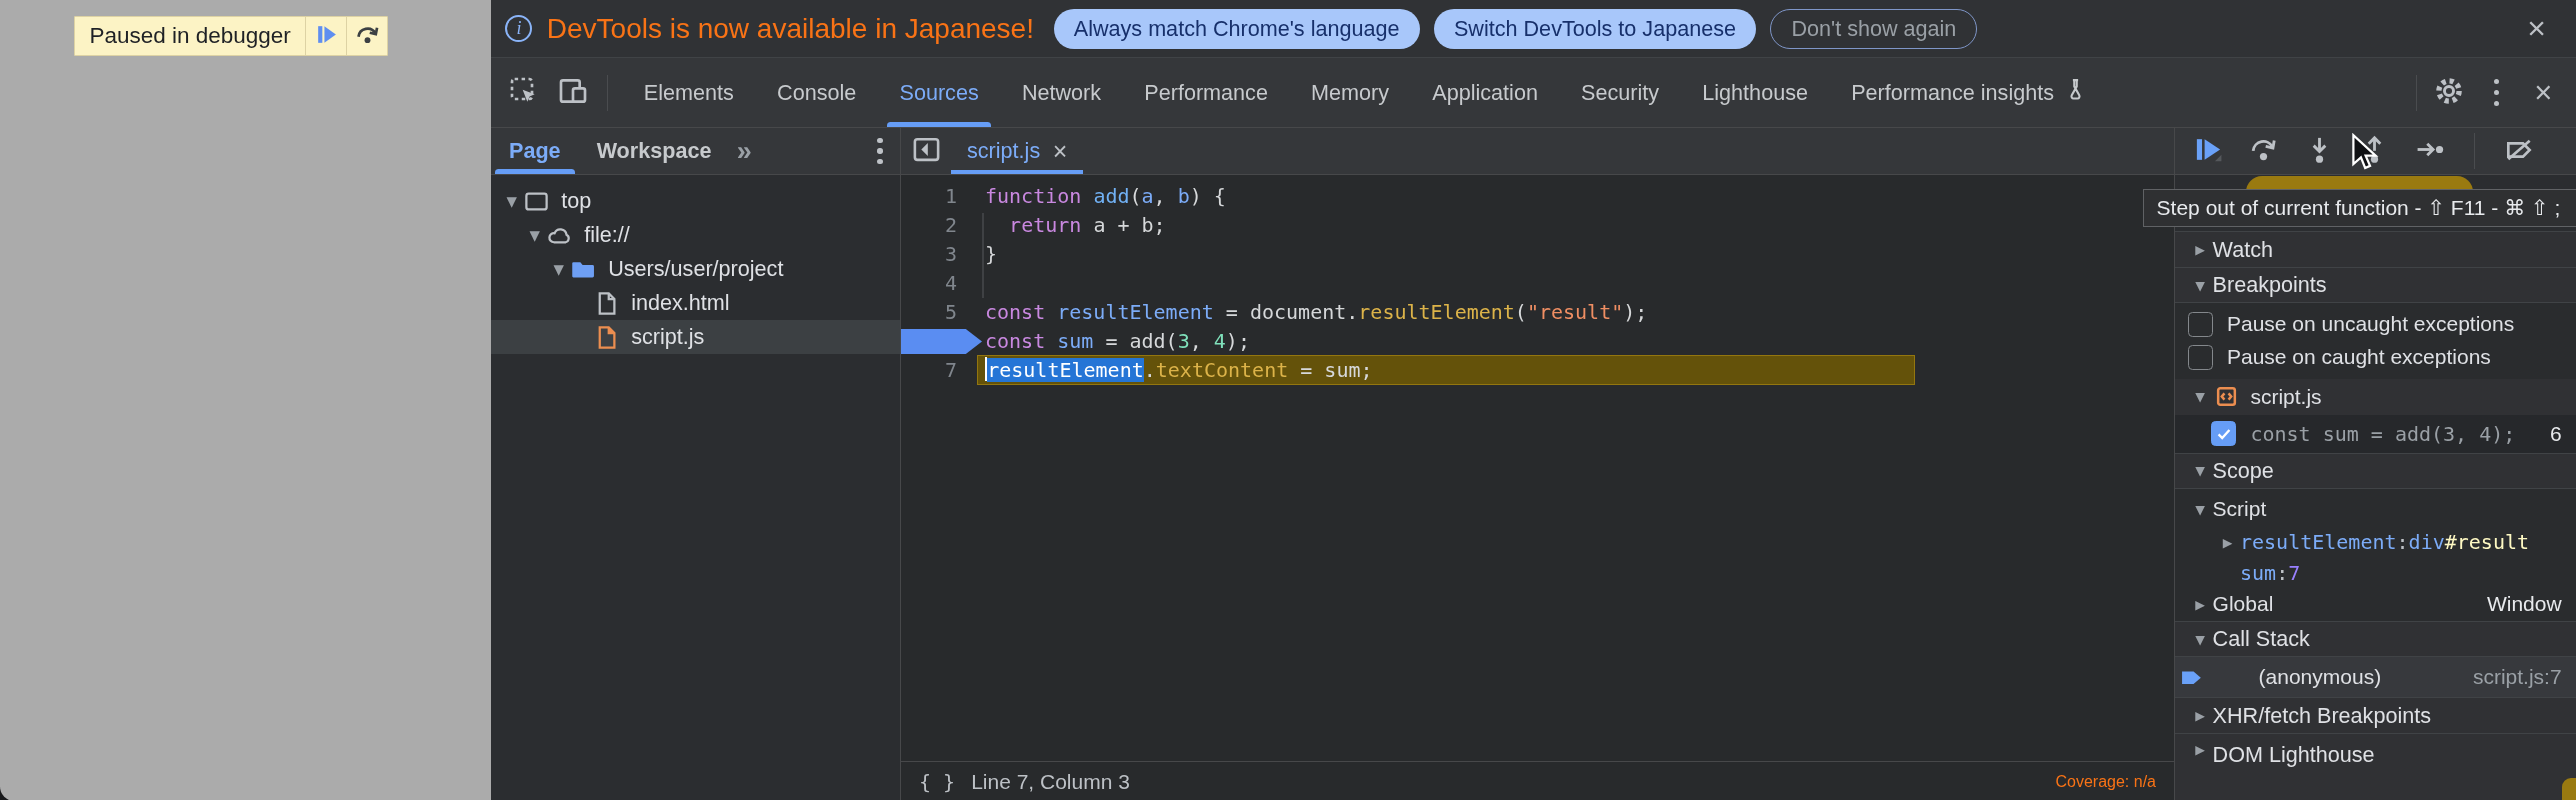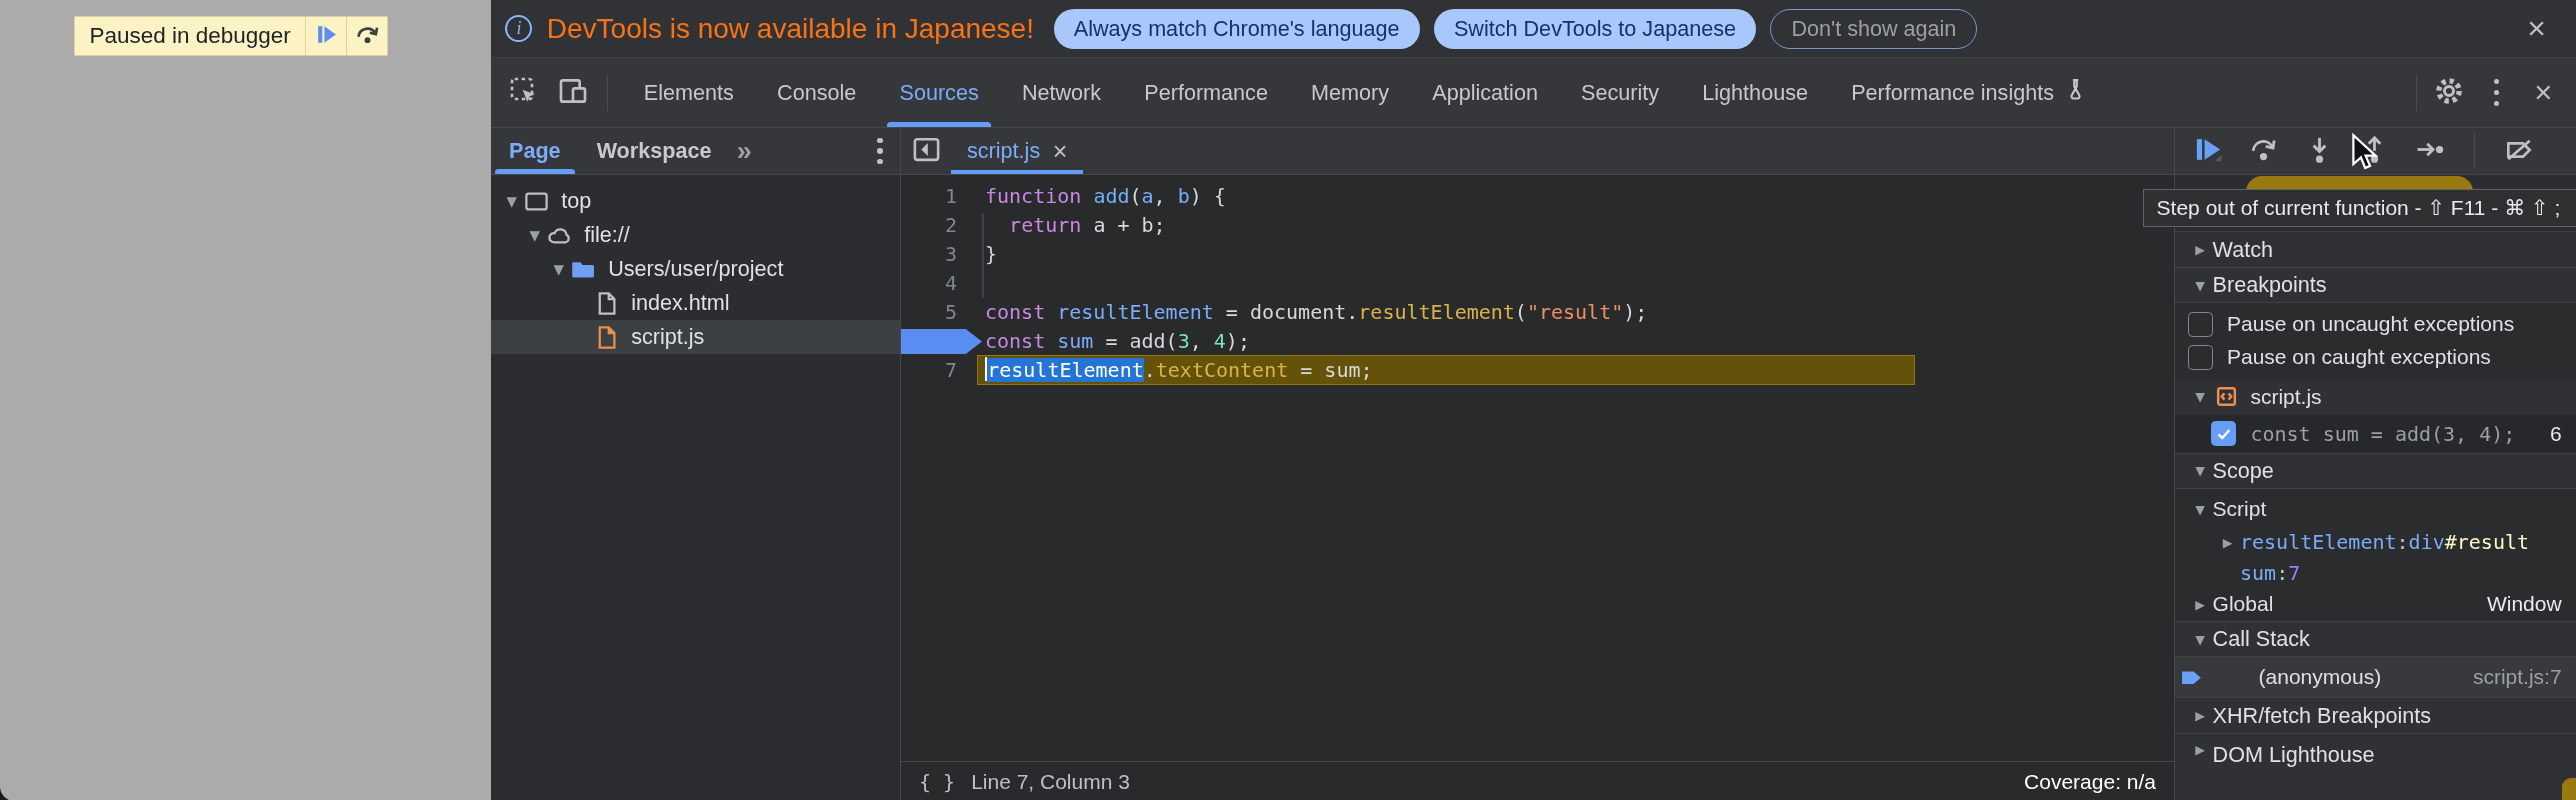--- a/index.html
+++ b/index.html
@@ -105,21 +105,21 @@
   .tok-sel { background:#2575d6; color:#ffffff; position:relative; }
   .caret { display:inline-block; width:2.2px; height:23.4px; background:#fff; vertical-align:-3.6px; }
   .exec-band { position:absolute; left:76px; top:180px; width:938px; height:30px;
     background:#64520a; border:0.9px solid #93760f; z-index:1; }
   .indent-guide { position:absolute; left:81px; top:38px; width:1.8px; height:85px;
     background:#3f4144; z-index:1; }
   .statusbar { height:40px; flex:none; border-top:0.9px solid #47484a; display:flex;
     align-items:center; gap:16px; padding:0 18px; background:#282a2c; }
   .braces { color:#bdc1c6; font-size:20px; font-family:"DejaVu Sans Mono",monospace; cursor:pointer; }
   .status-pos { color:#bdc1c6; font-size:21px; }
-  .status-cov { margin-left:auto; color:#ffffff; font-size:21px; }
+  .status-cov { margin-left:auto; color:#f97316; font-size:16px; }
 
   
   .sidebar { width:401px; flex:none; background:#2a2c2e; display:flex; flex-direction:column; }
   .sb-toolbar { height:47px; flex:none; background:#35373a; border-bottom:0.9px solid #47484a;
     display:flex; align-items:center; gap:21.6px; padding-left:16px; }
   .sb-toolbar .icon-btn { width:34px; height:34px; }
   .sb-gap { height:56px; flex:none; background:#2b2d30; }
   .sb-header { height:36px; flex:none; background:#303134; border-top:0.9px solid #404346;
     display:flex; align-items:center; font-size:21.6px; color:#dfe1e5; cursor:pointer;
     padding-left:12.6px; }

